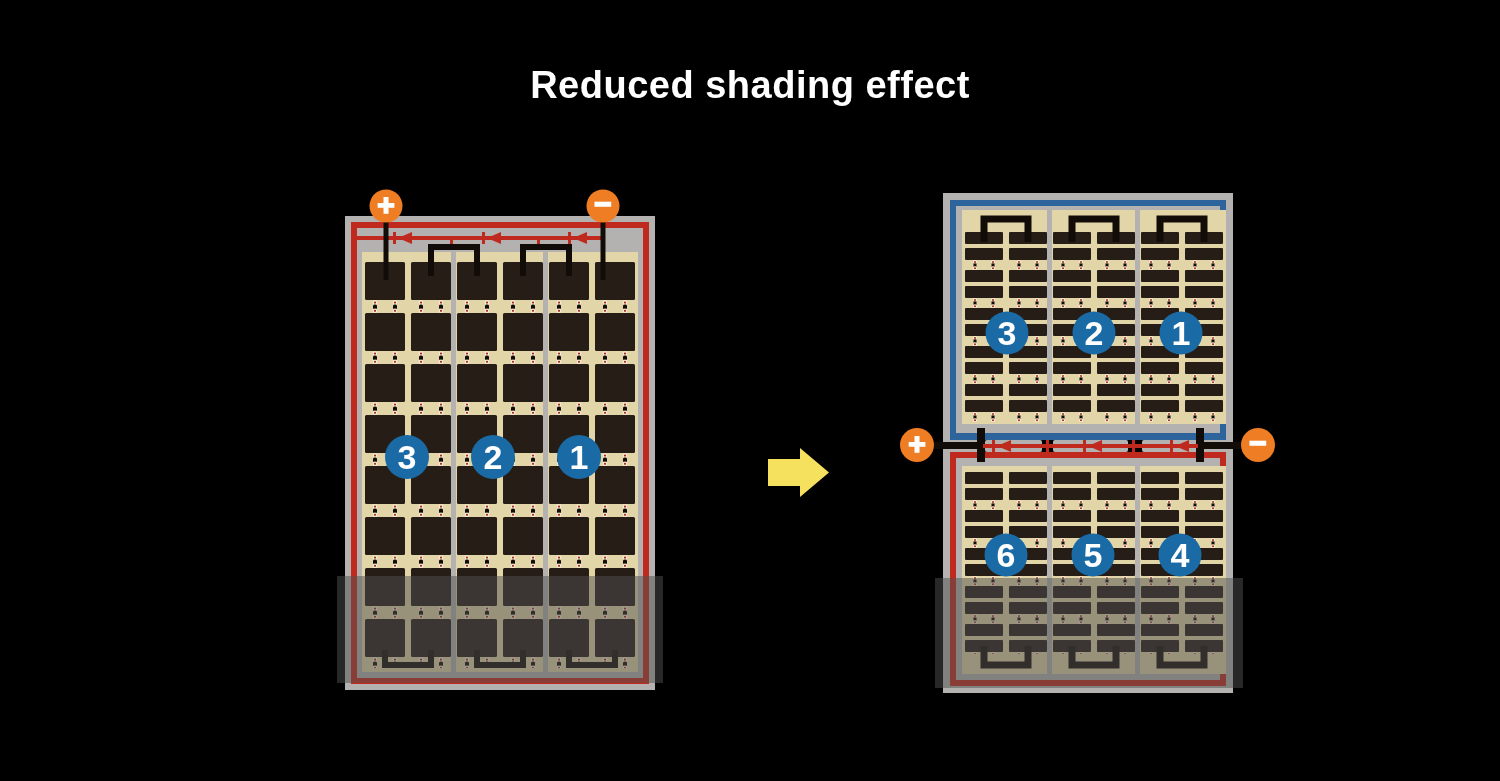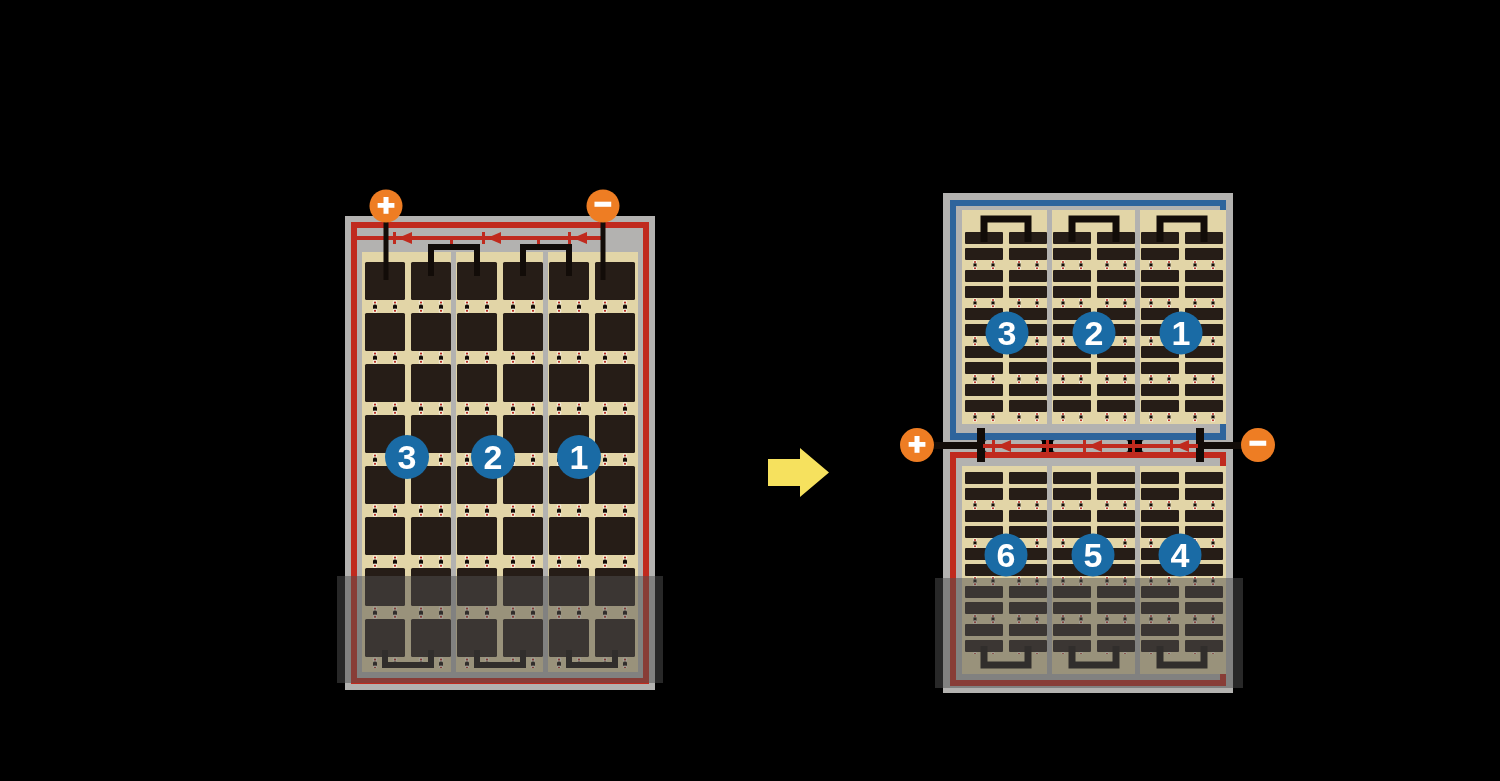--- a/index.html
+++ b/index.html
@@ -10,20 +10,21 @@
   svg{position:absolute;left:0;top:0;}
   .num{font-size:34px;font-weight:bold;fill:#fff;text-anchor:middle;
        font-family:"Liberation Sans",sans-serif;}
   .sign{font-size:30px;font-weight:bold;fill:#fff;text-anchor:middle;stroke:#fff;stroke-width:1.6;
         font-family:"Liberation Sans",sans-serif;}
 </style>
 </head>
 <body>
 
 <div class="canvas">
+  <div class="title">Reduced shading effect</div>
 
   <svg width="1500" height="781" viewBox="0 0 1500 781">
     <defs>
 
       <pattern id="pcells" patternUnits="userSpaceOnUse" x="362" y="262" width="46" height="51">
         <rect x="3" y="0" width="40" height="38" rx="1.5" fill="#261d17"></rect>
         <g>
           <circle cx="13" cy="40.6" r="2.3" fill="#f3ecd9"></circle>
             <circle cx="13" cy="40.6" r="1.1" fill="#b3261a"></circle>
           <rect x="11" y="42.6" width="4" height="4.6" rx="1.5" fill="#120c08"></rect>

